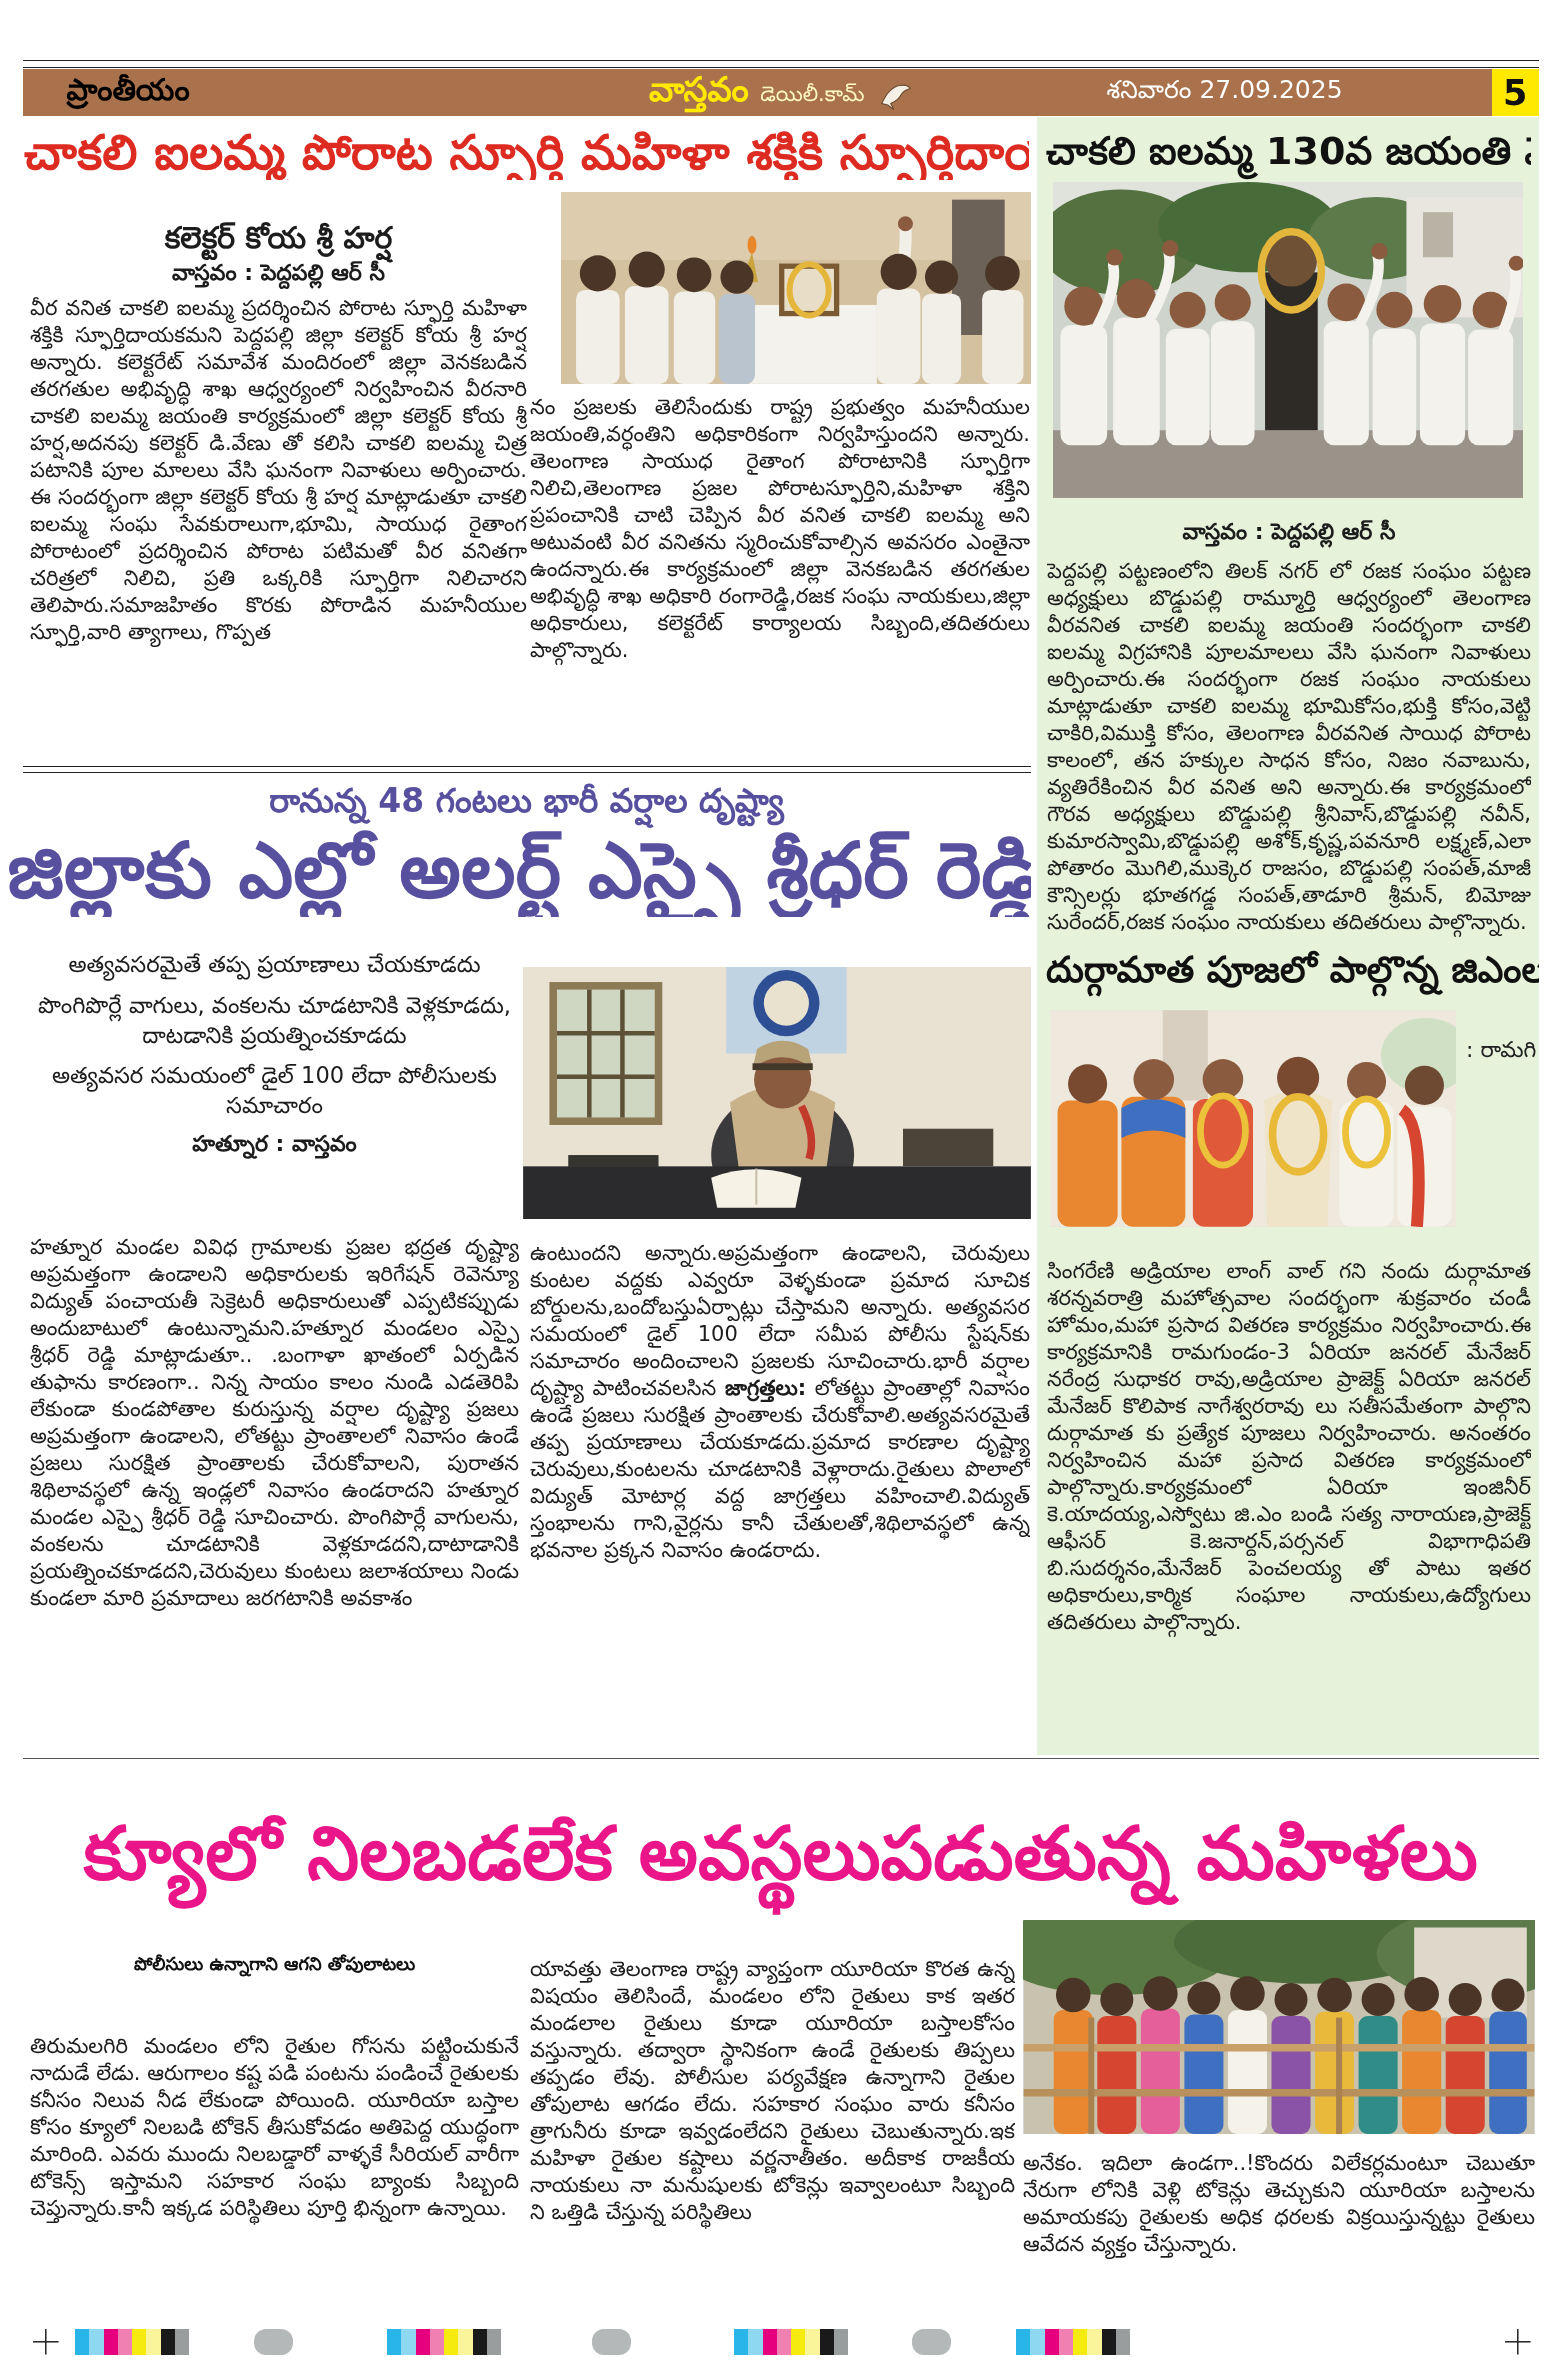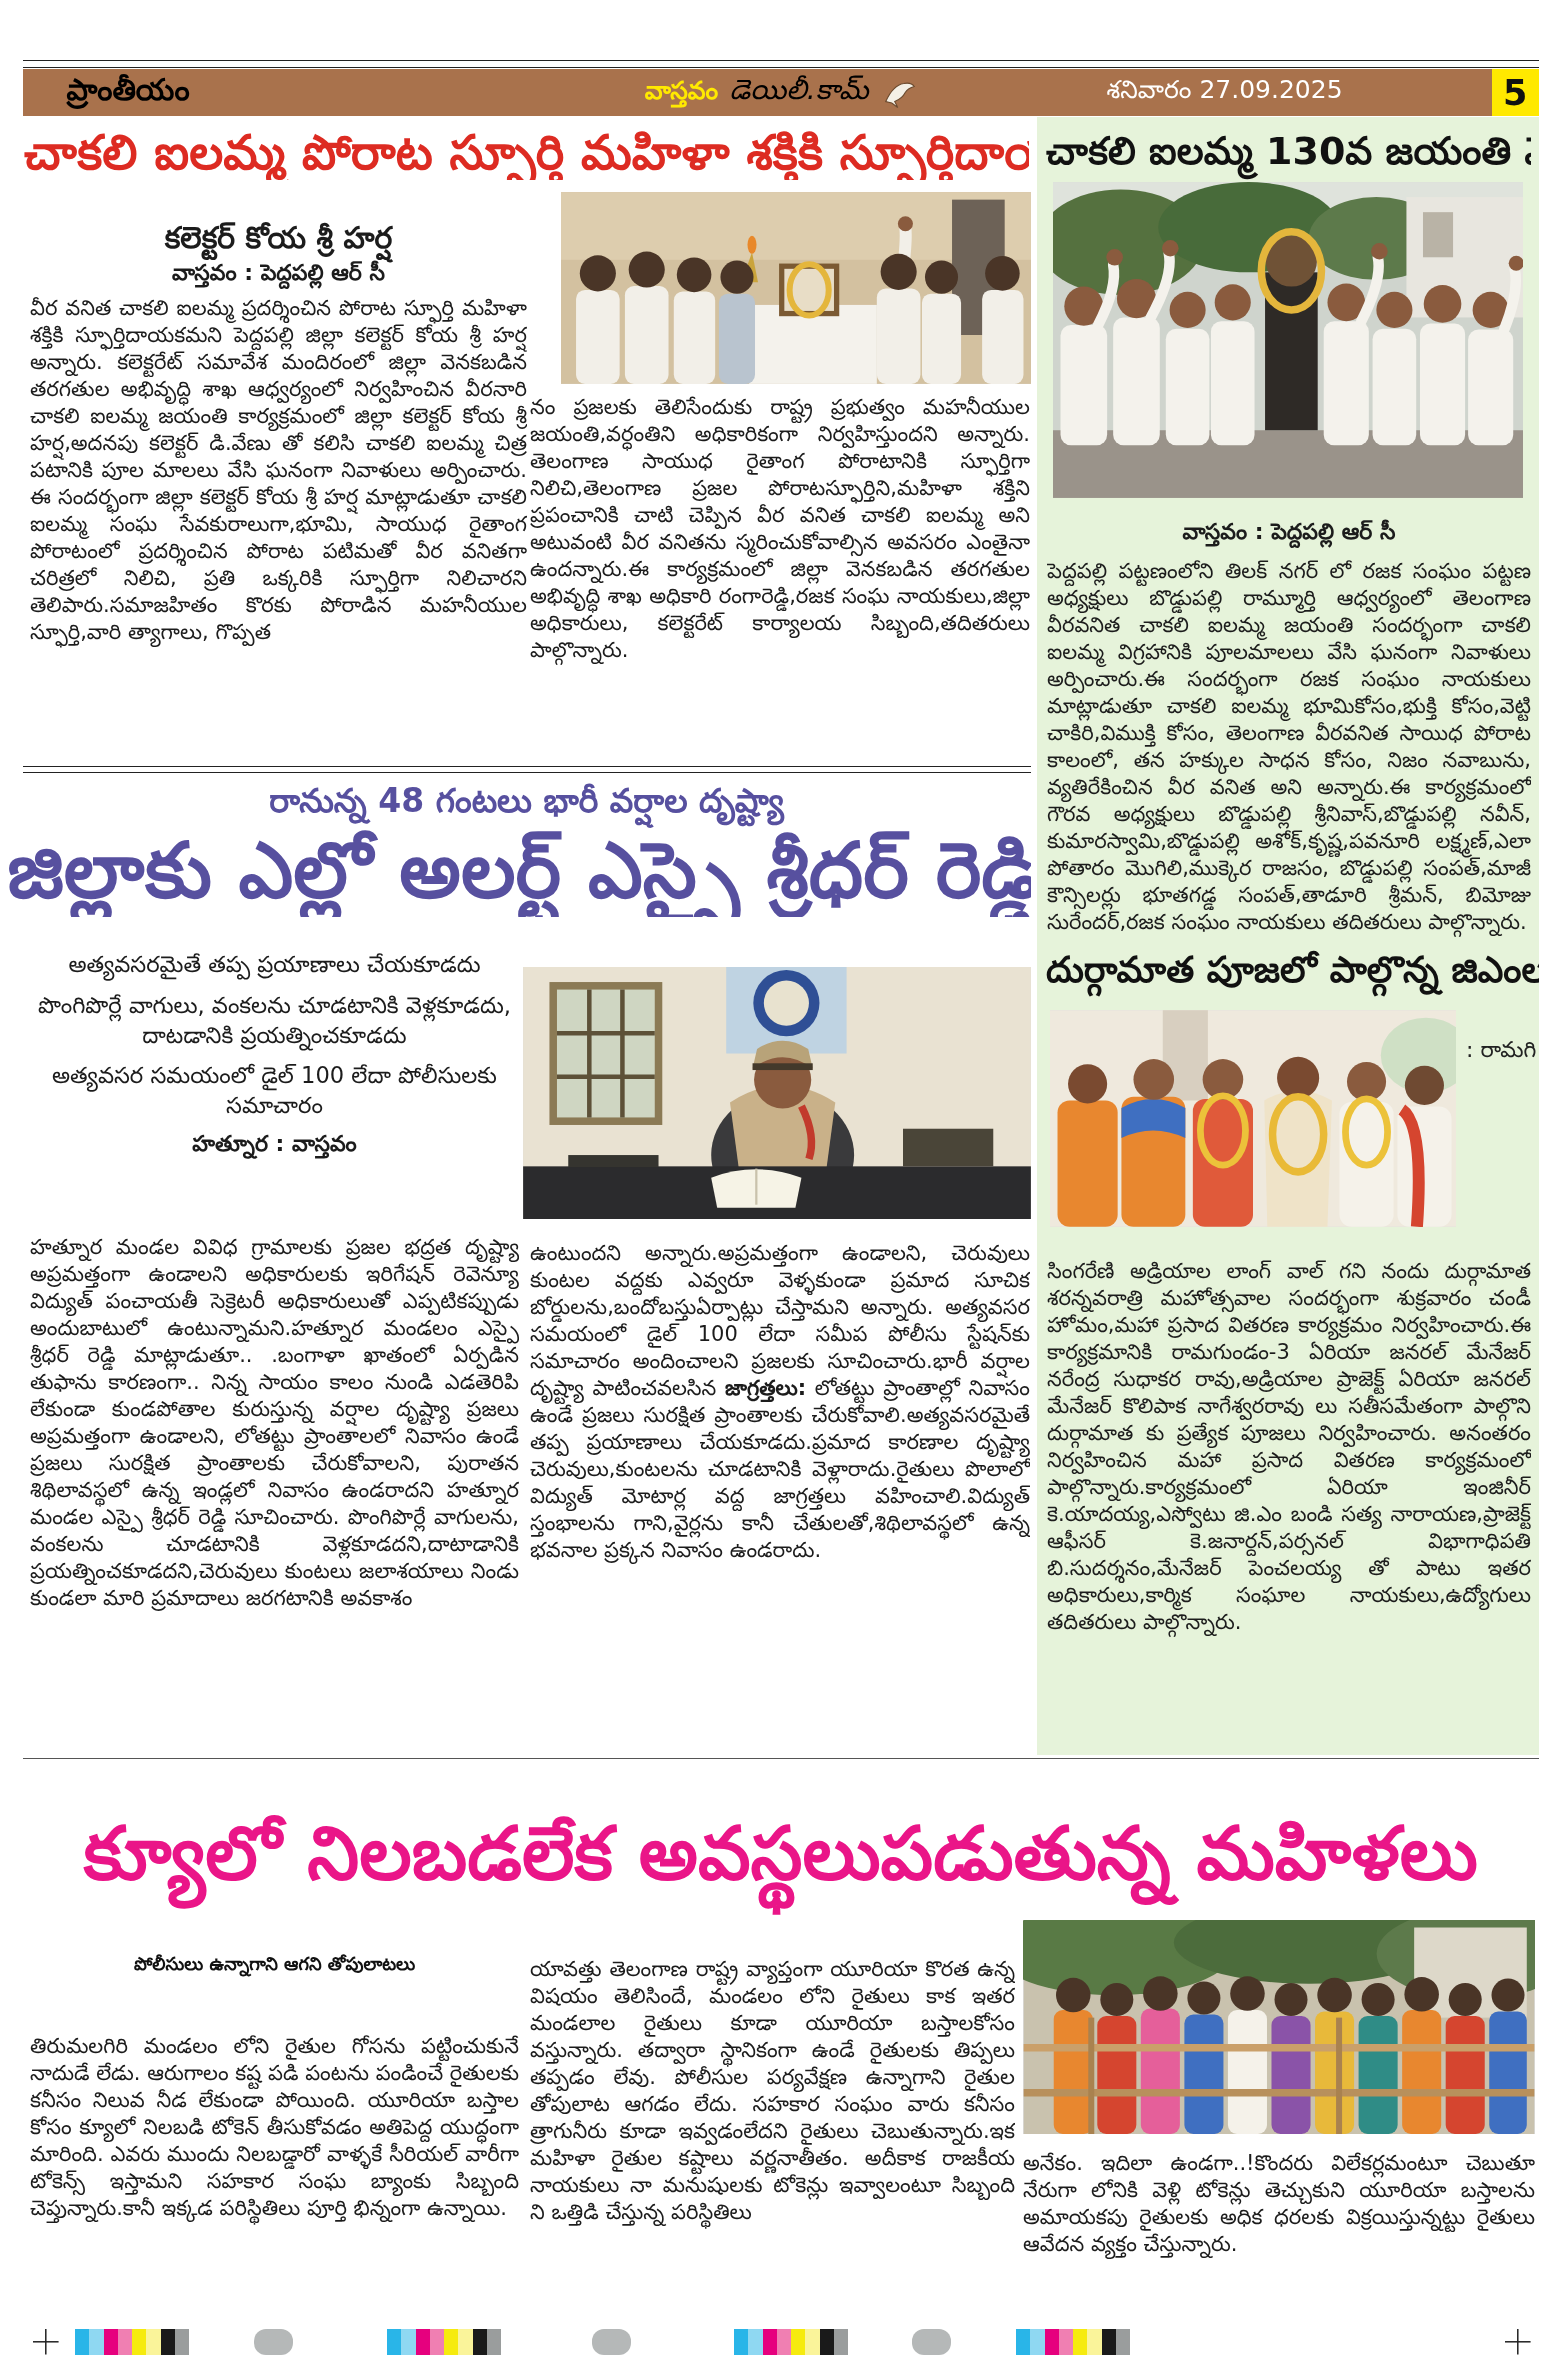--- a/index.html
+++ b/index.html
@@ -4,22 +4,22 @@
 <style>
   html,body{margin:0;padding:0;background:#ffffff;}
   #page{position:relative;width:1555px;height:2377px;background:#ffffff;overflow:hidden;
         font-family:"DejaVu Sans",sans-serif;color:#1c1c1c;}
   .abs{position:absolute;}
   
   .top-rule{left:22.6px;top:60px;width:1516px;height:6px;border-top:1.5px solid #222;border-bottom:1.5px solid #222;}
   .masthead{left:22.6px;top:69px;width:1516px;height:47px;background:#a9724c;display:flex;align-items:center;}
   .mh-section{color:#000000;font-size:30px;margin-left:44px;font-weight:bold;}
   .mh-center{position:absolute;left:0;right:0;text-align:center;}
-  .mh-paper{color:#ffe900;font-size:25px;font-weight:bold;}
-  .mh-suffix{color:#000000;font-size:28px;margin-left:7.5px;font-style:italic;}
+  .mh-paper{color:#ffe900;font-size:34px;font-weight:bold;}
+  .mh-suffix{color:#fef9c3;font-size:21px;margin-left:7.5px;}
   .mh-bird{display:inline-block;vertical-align:middle;margin-left:9px;}
   .mh-date{position:absolute;right:196px;color:#fff;font-size:25px;}
   .page-num{position:absolute;right:0;top:0;width:47px;height:47px;background:#ffe900;color:#111;
             font-size:35px;font-weight:bold;display:flex;align-items:center;justify-content:center;}
   
   .hl-red{left:24px;top:125px;width:1005px;color:#dd2b22;font-size:48px;font-weight:bold;text-align:center;
           line-height:1.15;white-space:nowrap;overflow:hidden;}
   .subhead1{left:30px;top:220px;width:497px;font-size:30px;font-weight:bold;text-align:center;}
   .dateline{font-size:22px;font-weight:bold;text-align:center;}
   .body-txt{font-size:21px;line-height:27px;text-align:justify;overflow:hidden;}

